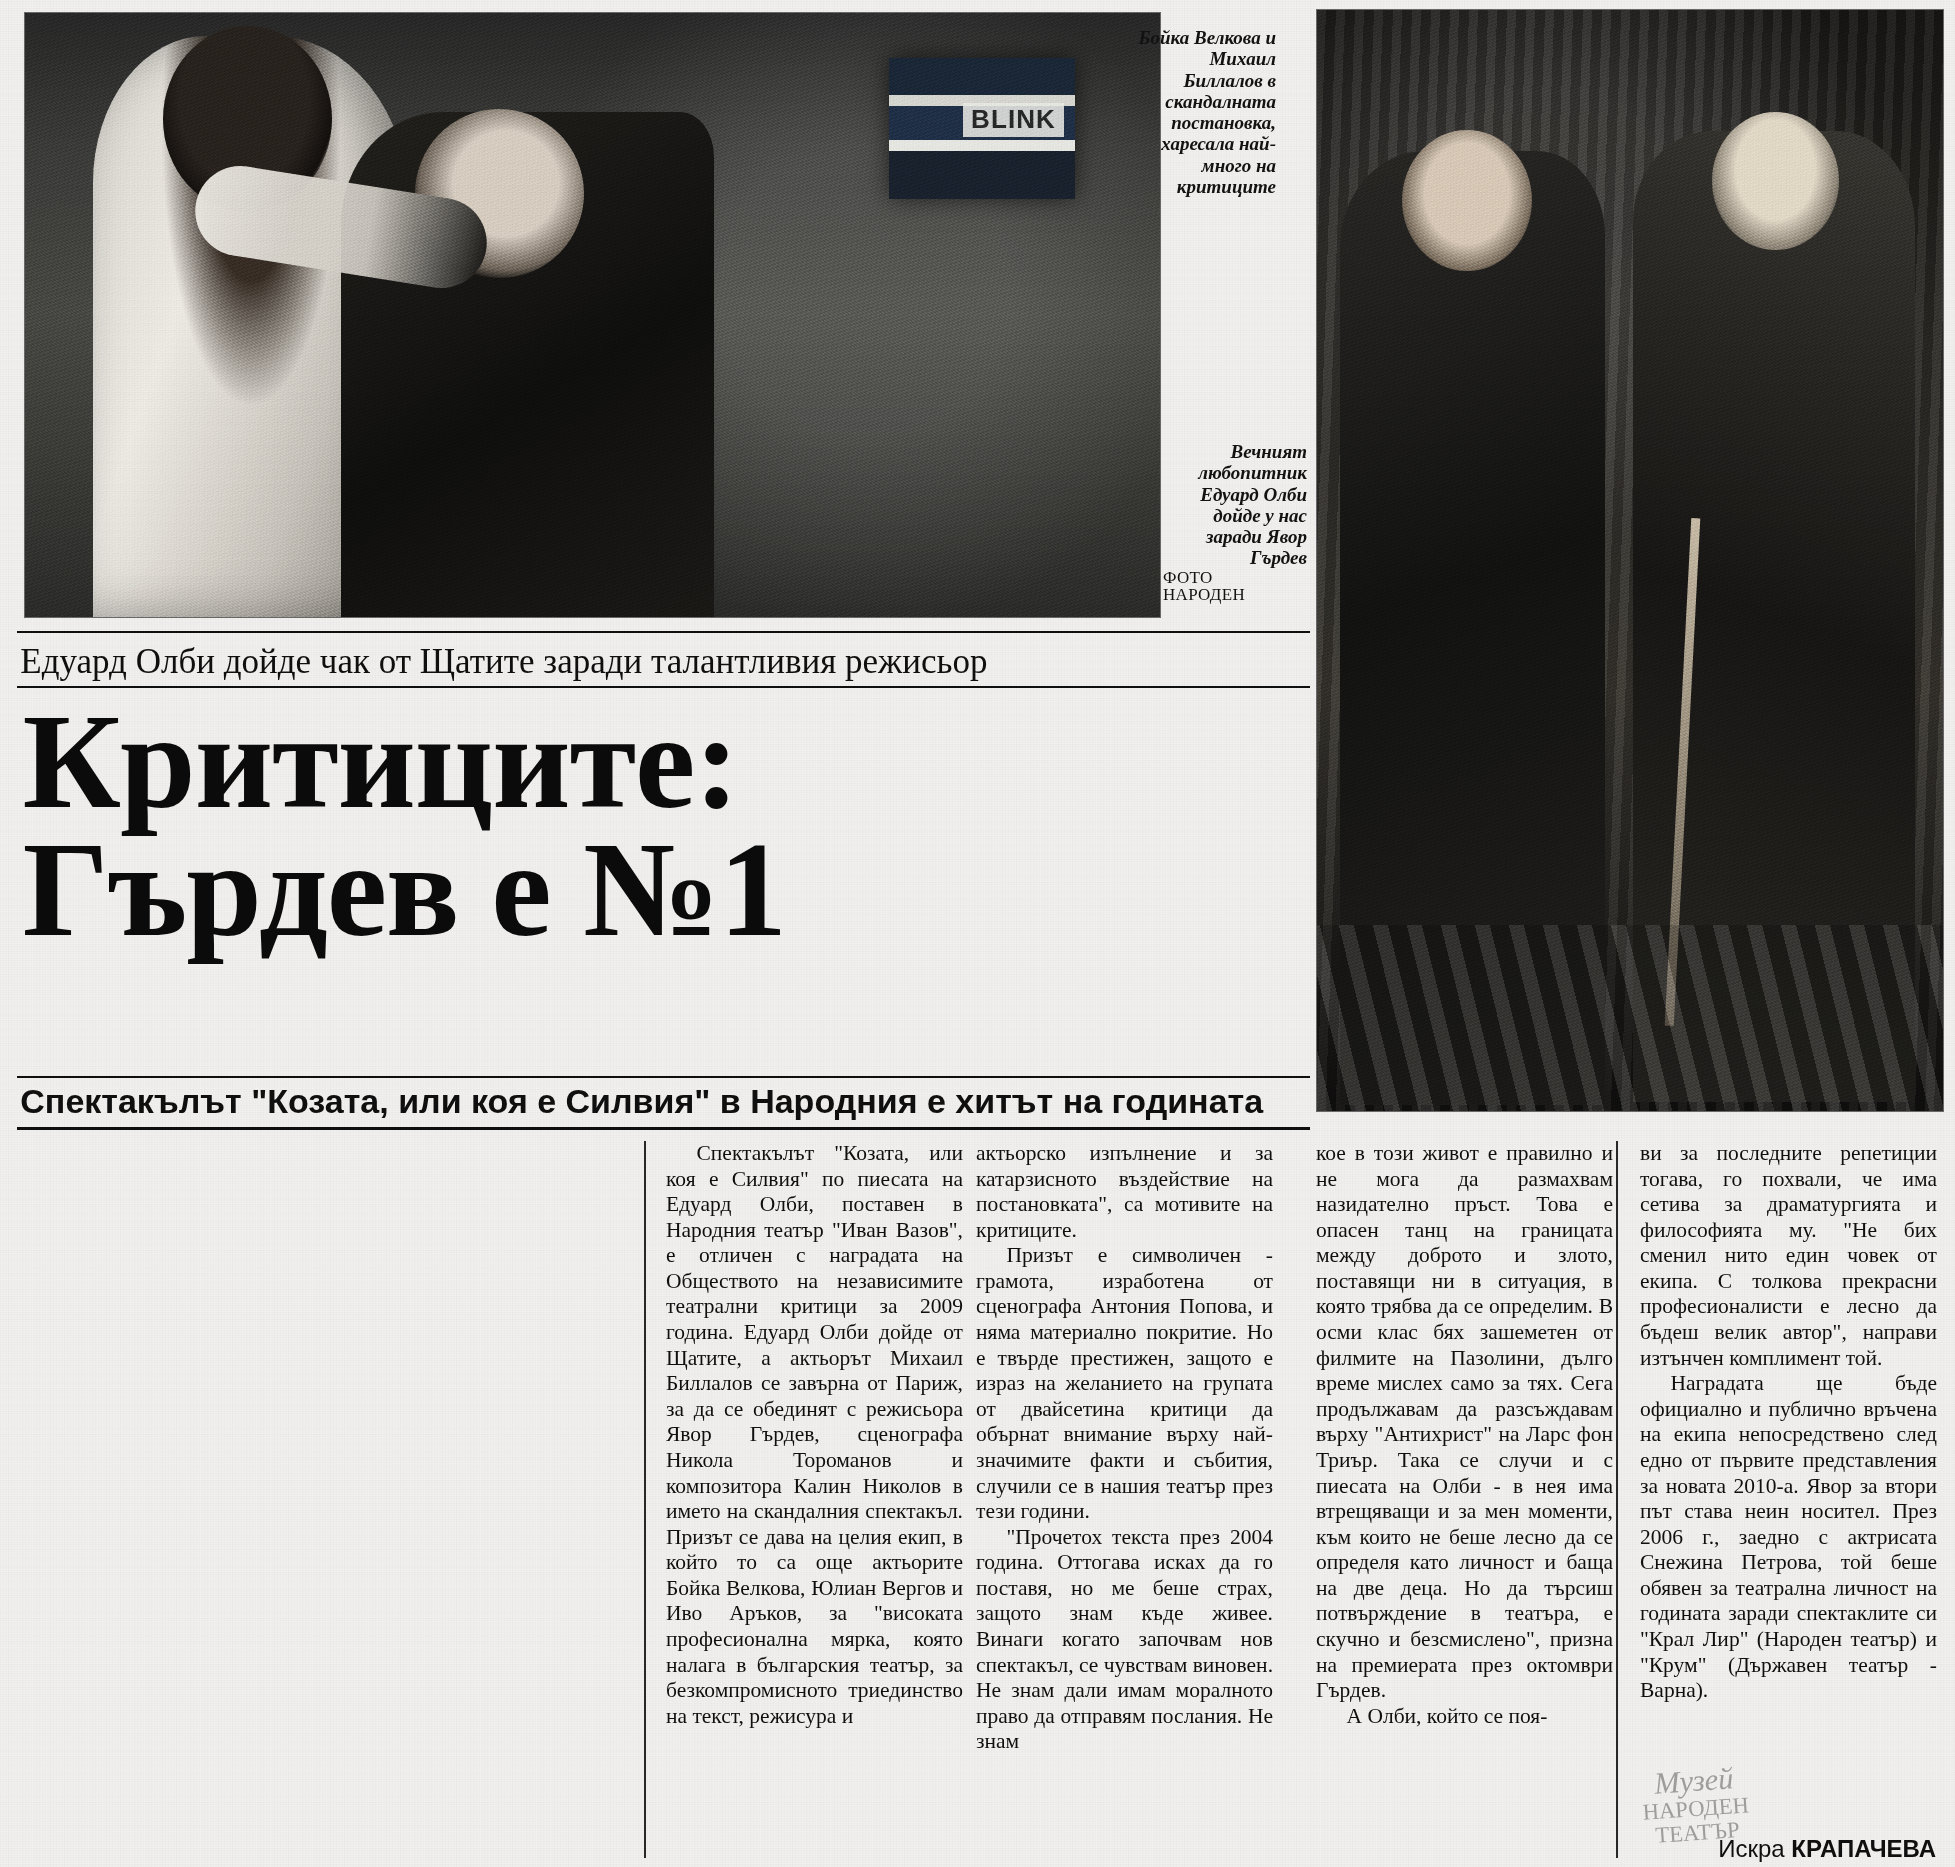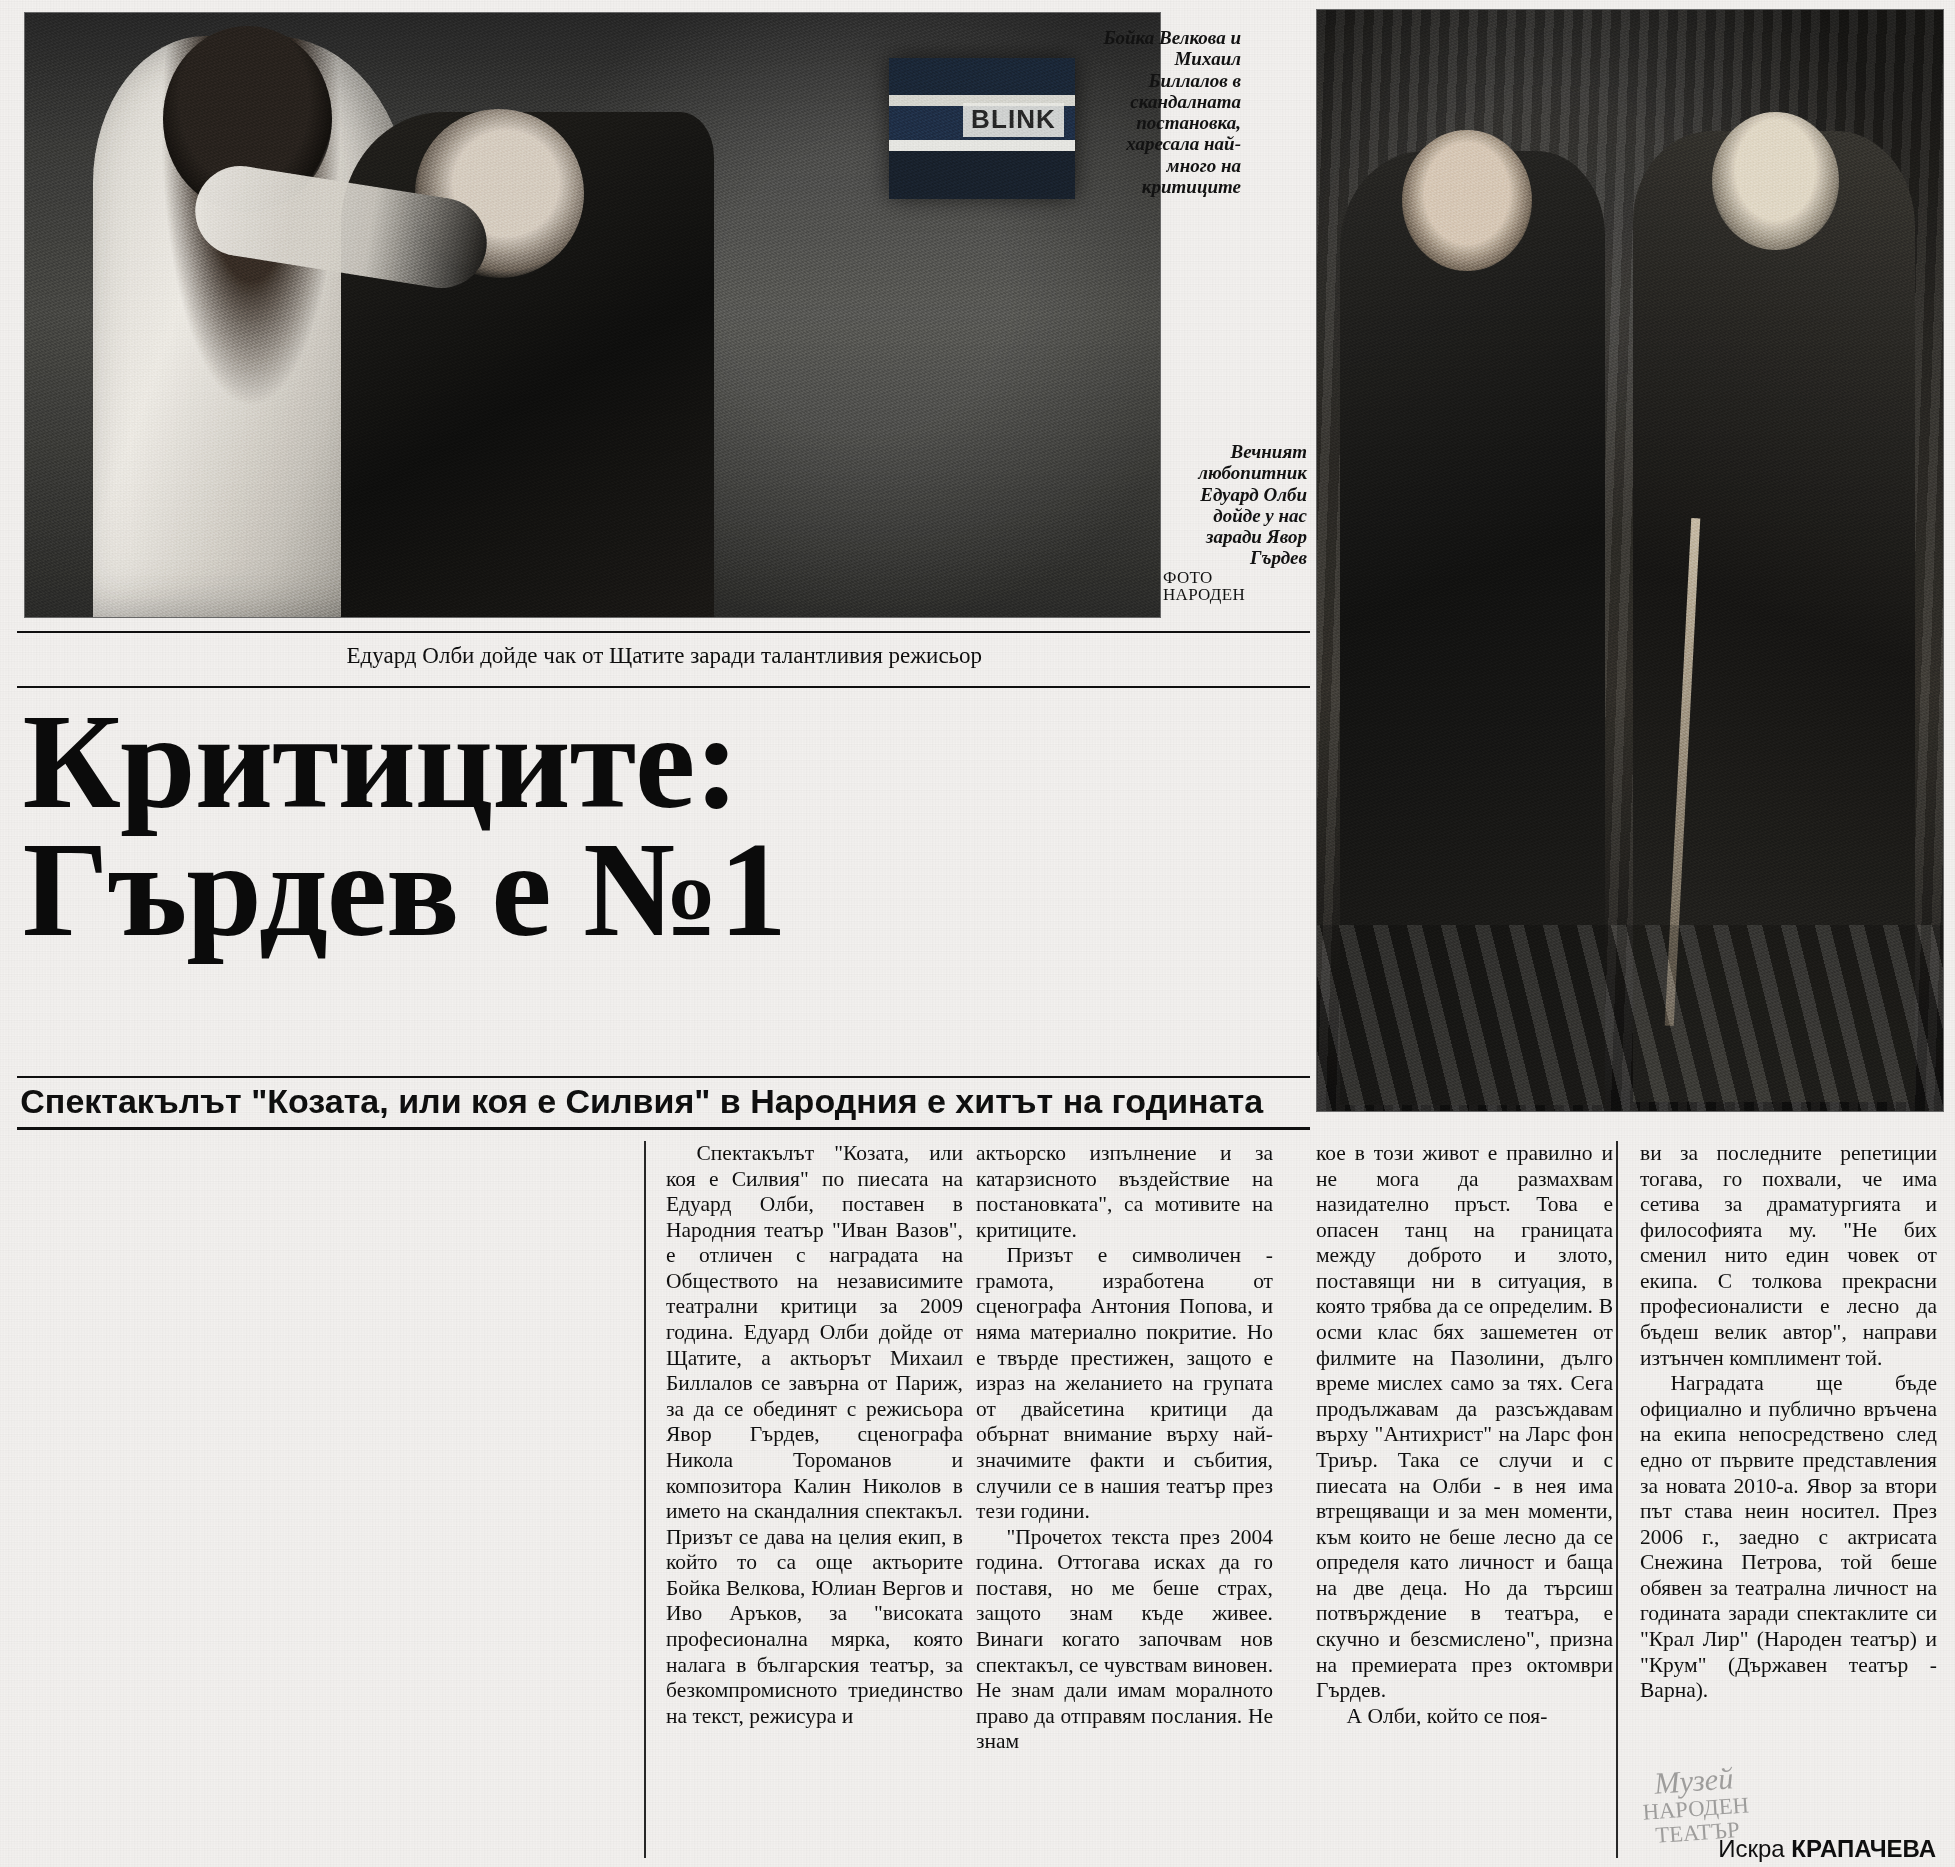--- a/index.html
+++ b/index.html
@@ -143,41 +143,40 @@
   .caption {
     position: absolute;
     font-family: "Liberation Serif", serif;
     font-style: italic;
     font-weight: bold;
     font-size: 19px;
     line-height: 1.12;
     color: #141414;
     text-align: right;
   }
-  #caption-1 { left: 1097px; top: 27px; width: 144px; }
+  #caption-1 { left: 1132px; top: 27px; width: 144px; }
   #caption-2 { left: 1163px; top: 441px; width: 144px; }
   .credit {
     font-style: normal;
     font-weight: normal;
     font-size: 17px;
     line-height: 1.05;
     text-align: left;
     letter-spacing: 0.3px;
   }
 
   
   .kicker {
     position: absolute;
     left: 20.3px; top: 644px; width: 1288px;
     font-family: "Liberation Serif", serif;
-    font-size: 23px;
+    font-size: 35px;
     line-height: 1;
     color: #111;
     letter-spacing: 0px;
-    text-align: center;
   }
   .rule {
     position: absolute;
     background: #111;
   }
   #rule-top { left: 17px; top: 631px; width: 1293px; height: 2.3px; }
   #rule-mid { left: 17px; top: 686px; width: 1293px; height: 2.3px; }
   #rule-bot { left: 17px; top: 1076px; width: 1293px; height: 2.3px; }
   #rule-bot2 { left: 17px; top: 1127px; width: 1293px; height: 2.8px; }
 

